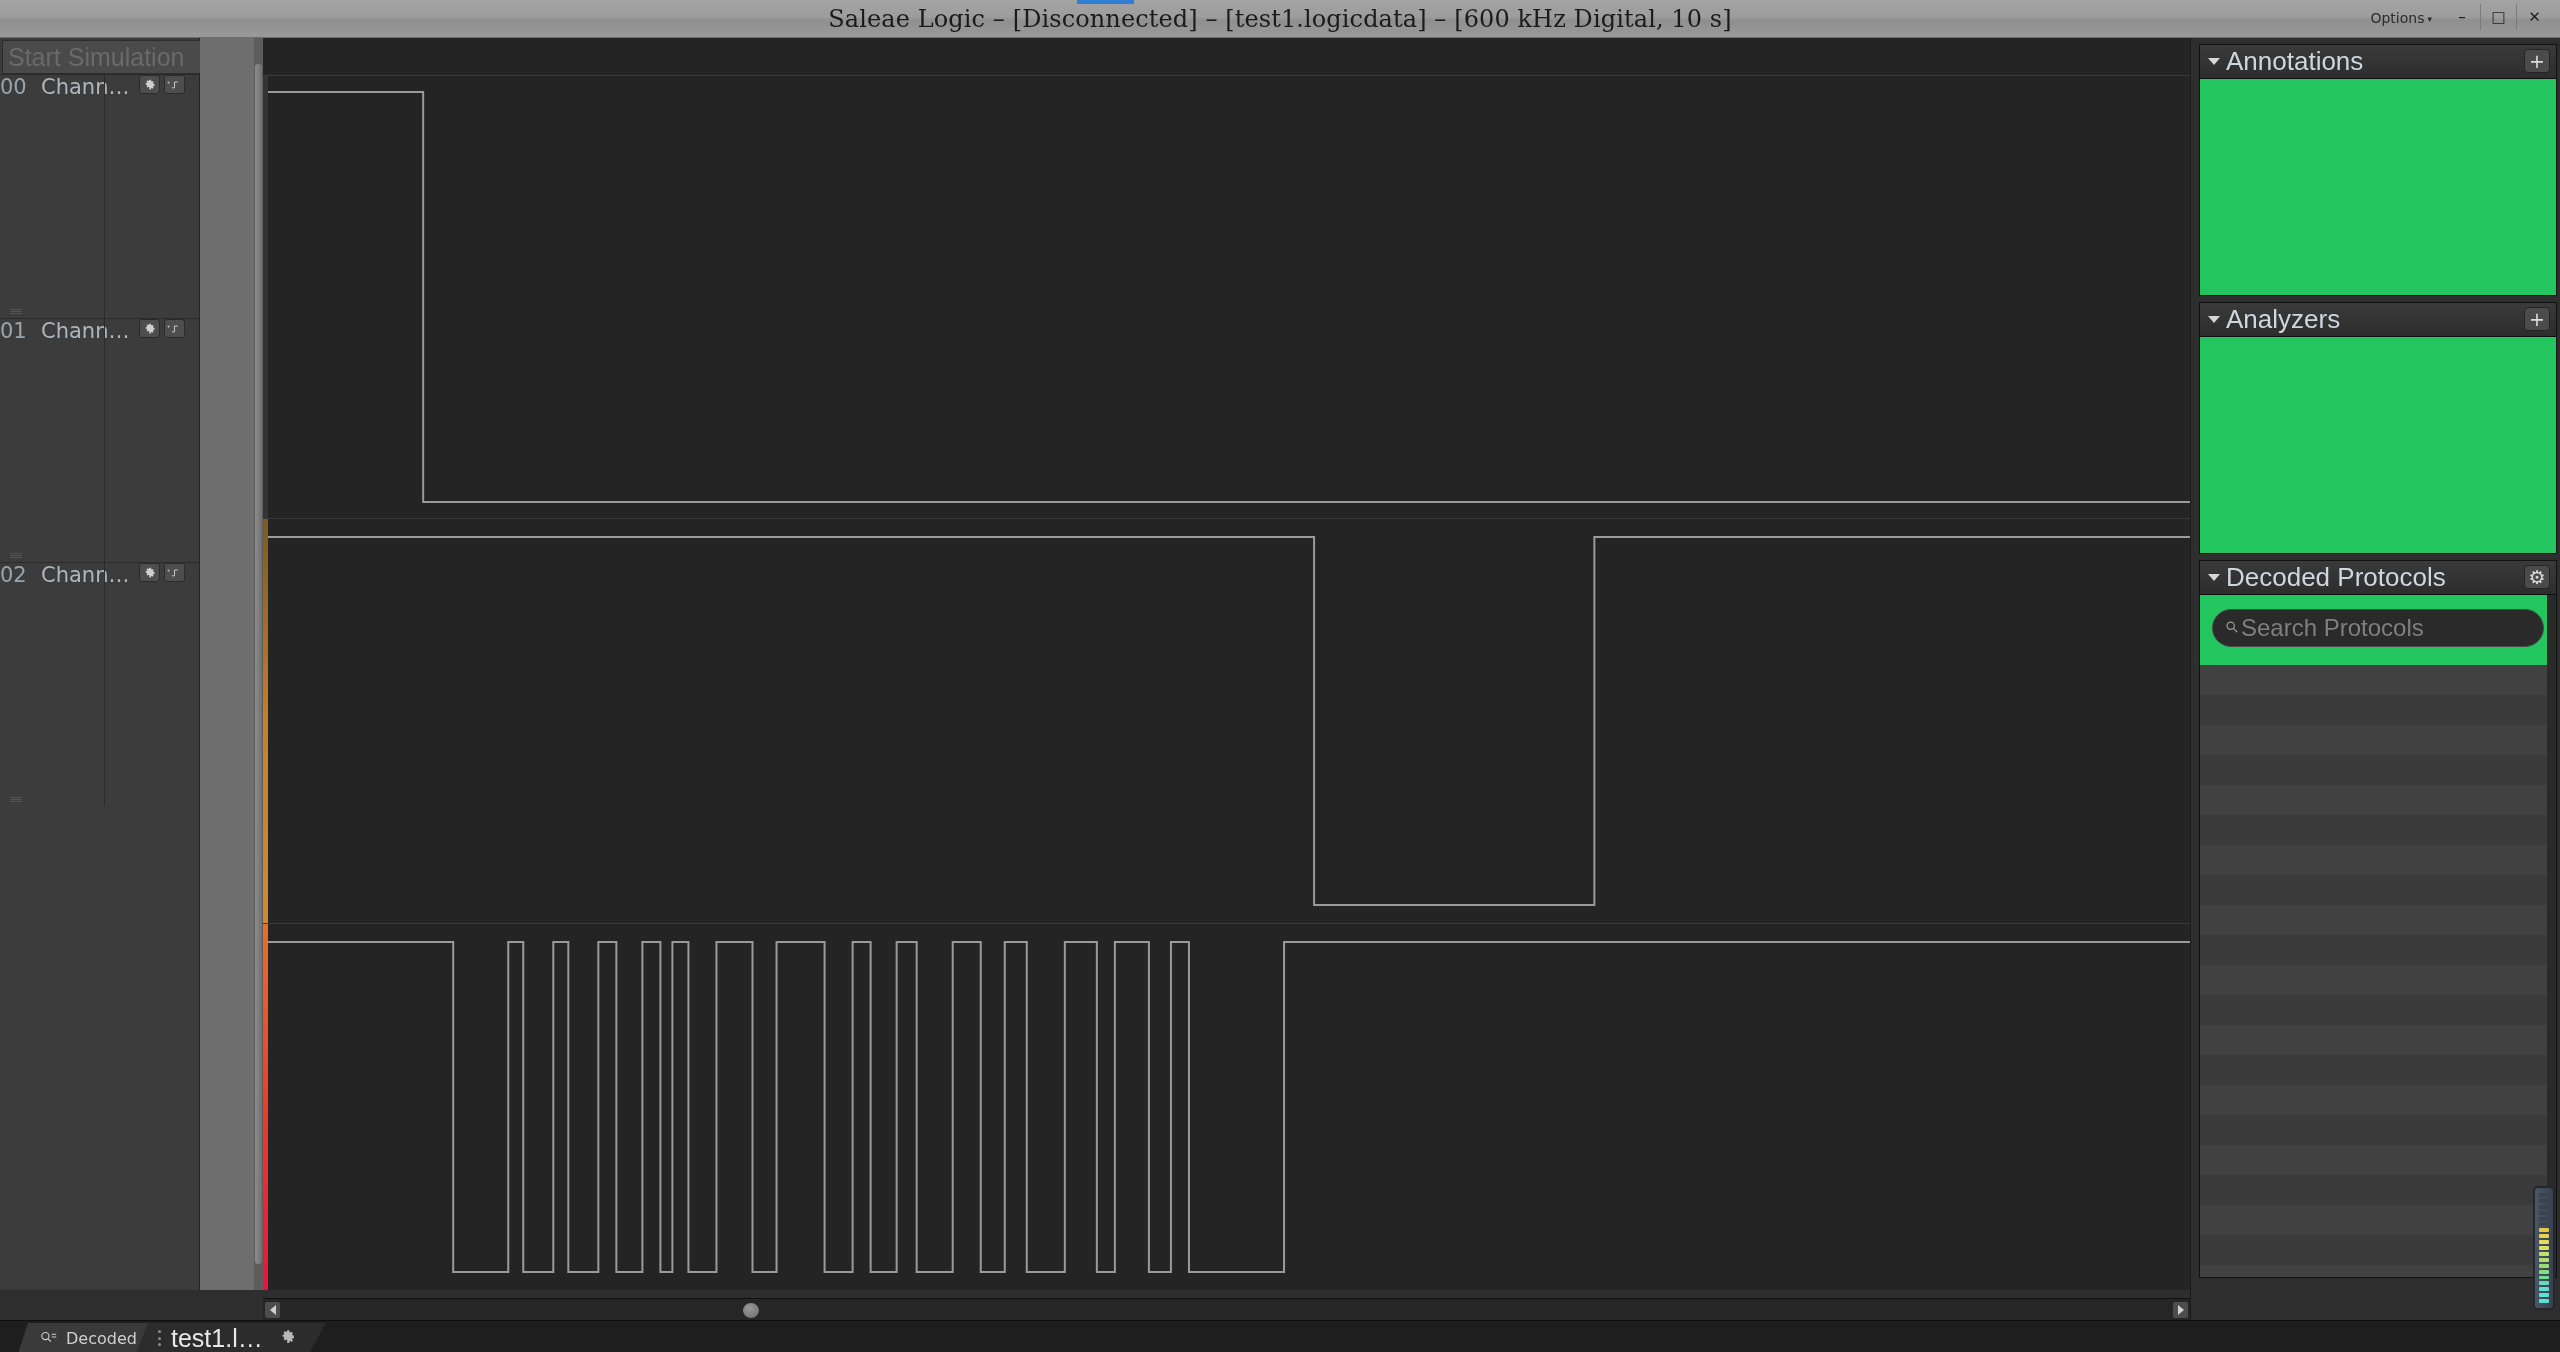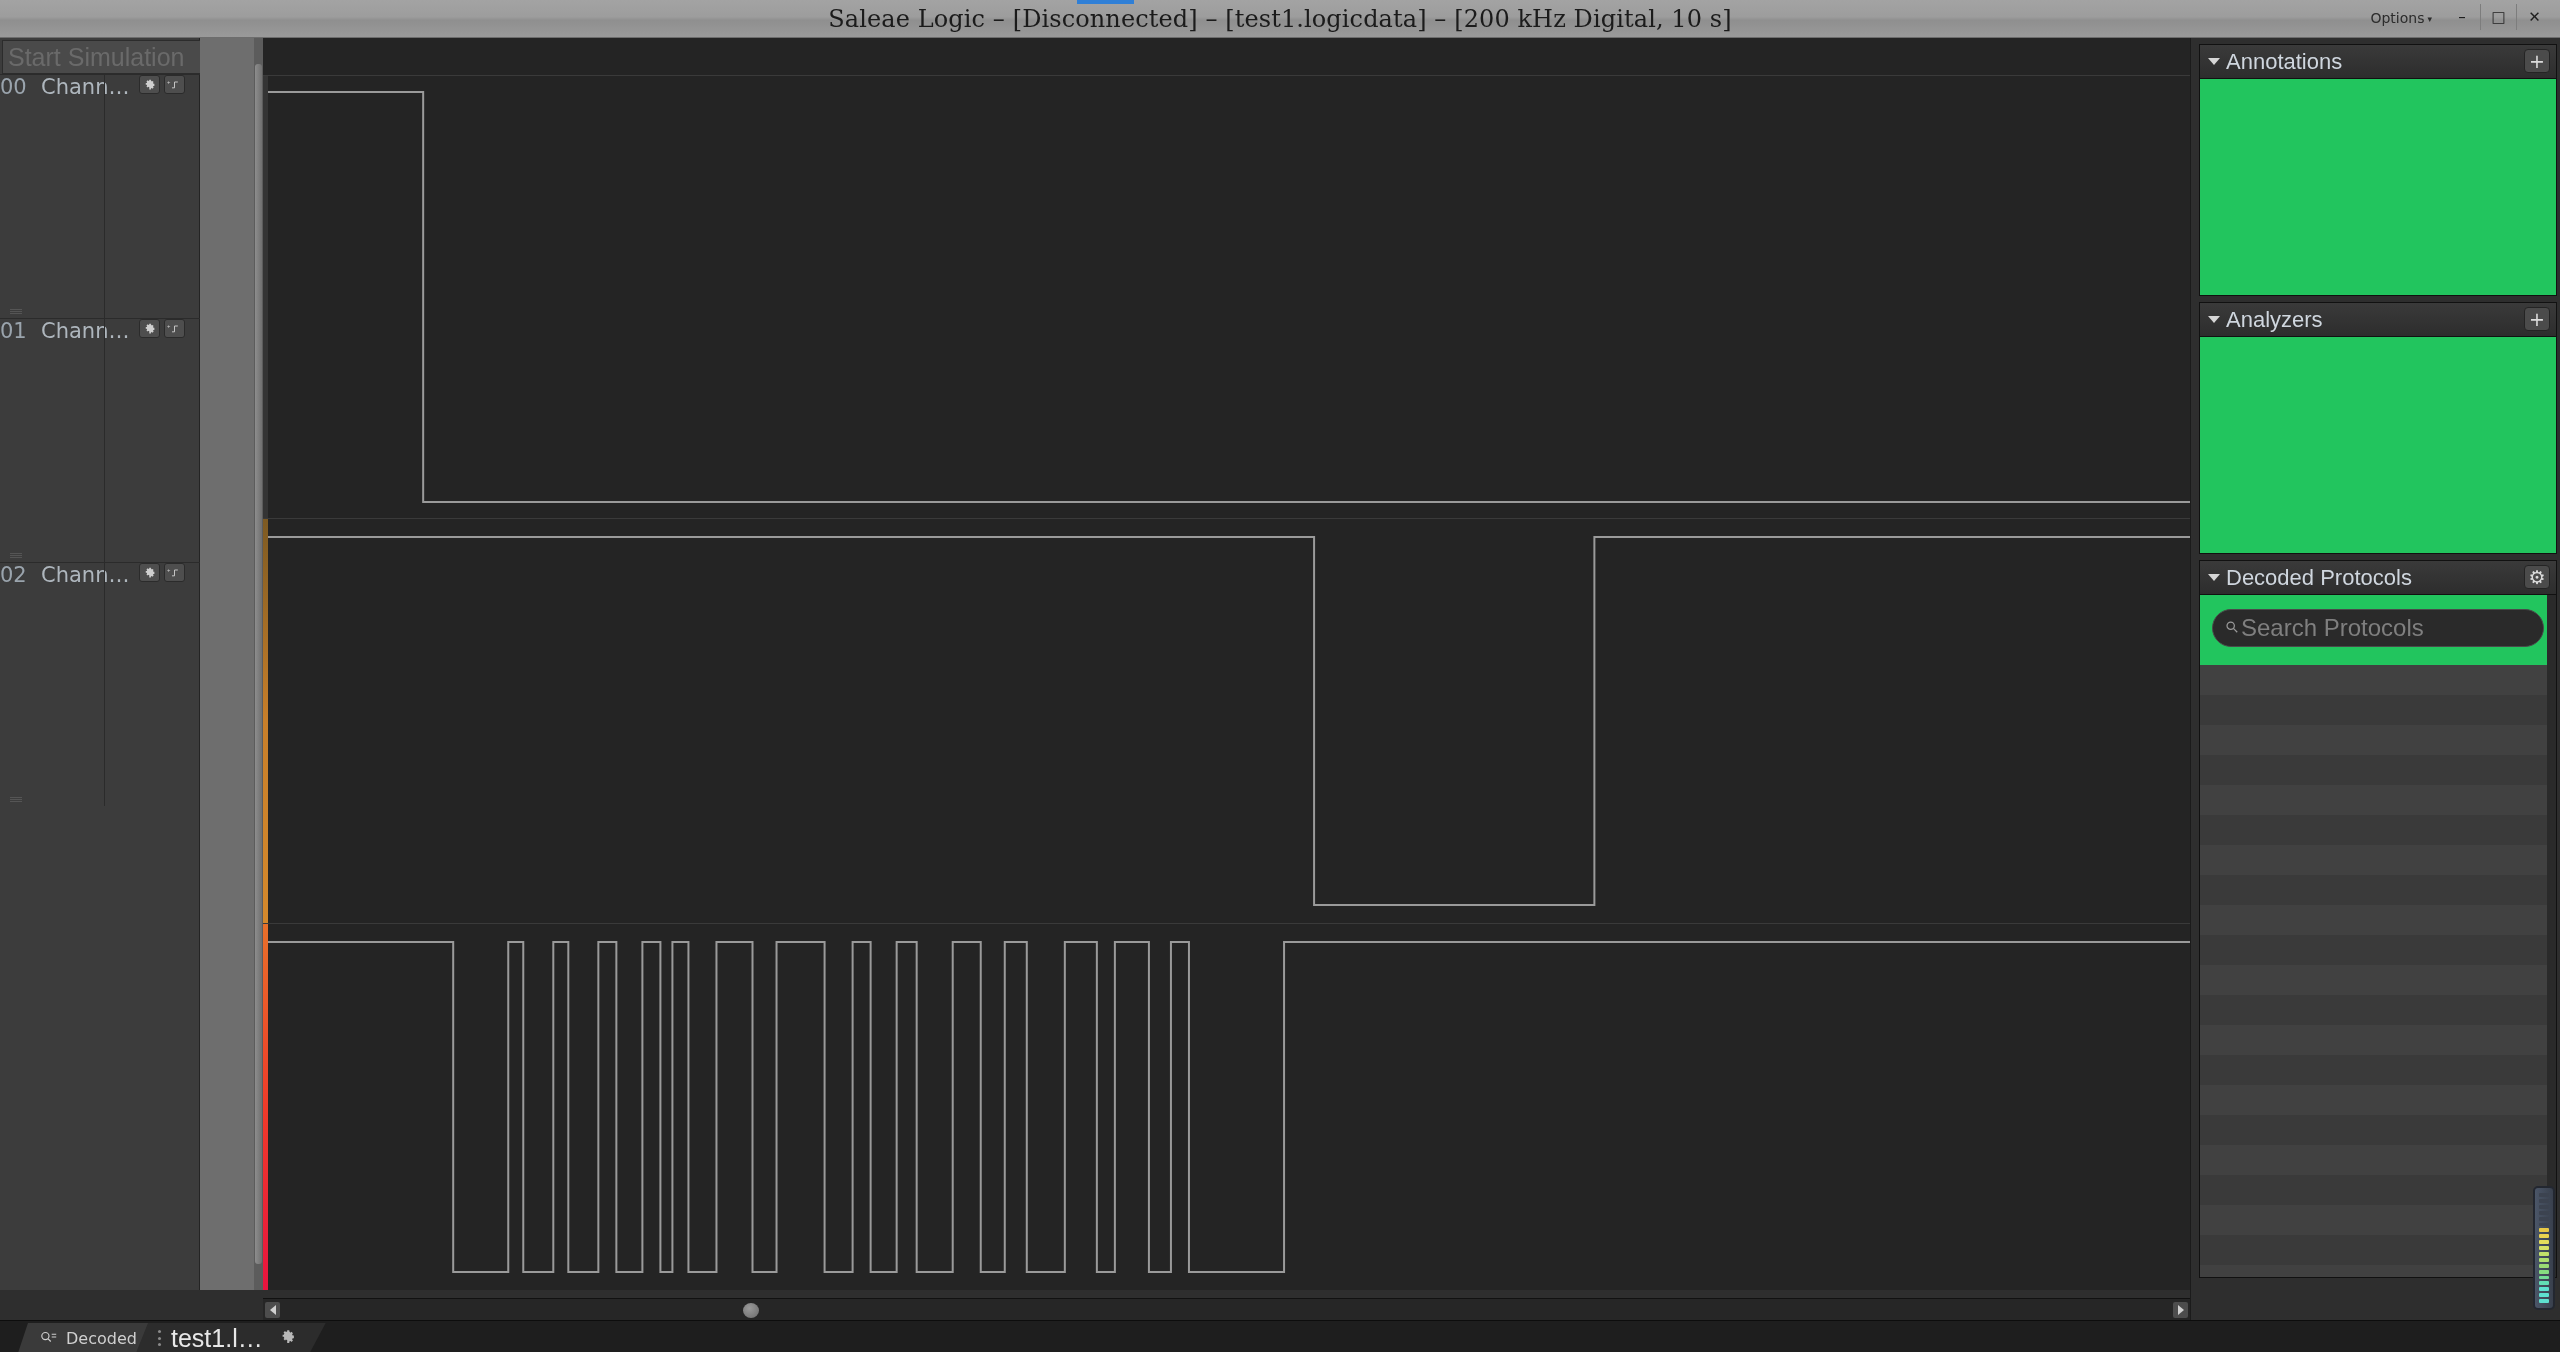--- a/index.html
+++ b/index.html
@@ -145,21 +145,21 @@
     background: #2e2e2e; border-left: 1px solid #1b1b1b;
   }
   .rp-inner { position:absolute; left: 8px; top: 6px; right: 3px; bottom: 0; }
   .panel-sect { position: absolute; left: 0; right: 0; background: #1f1f1f; border: 1px solid #111; }
   .panel-head {
     position: relative; height: 34px; background: linear-gradient(to bottom,#3a3a3a,#2d2d2d);
     border-bottom: 1px solid #111; display: flex; align-items: center; padding-left: 8px;
   }
   .panel-caret { width: 0; height: 0; border-left: 6px solid transparent; border-right: 6px solid transparent;
                  border-top: 7px solid #d6d6d6; margin-right: 6px; }
-  .panel-title { font-size: 22px; color: #cfd6de; font-family: "Liberation Sans", sans-serif; }
+  .panel-title { font-size: 26px; color: #cfd6de; font-family: "Liberation Sans", sans-serif; }
   .panel-btn {
     position: absolute; right: 6px; top: 4px; width: 26px; height: 24px;
     background: #4b4b4b; border: 1px solid #242424; border-radius: 4px;
     display: flex; align-items: center; justify-content: center;
     color: #dcdcdc; font-size: 19px; line-height: 1;
   }
   .panel-body { position: absolute; left: 0; right: 0; top: 34px; bottom: 0; background: #22c55e; }
 
   .search-wrap { position: absolute; left: 12px; top: 14px; right: 12px; height: 38px; }
   .search-box {
@@ -209,21 +209,21 @@
   .tab-grip span { width: 3px; height: 3px; background: #8a8a8a; border-radius: 50%; }
   .tab-gear { margin-left: 16px; }
 </style>
 </head>
 <body>
 
 <div id="app">
 
   <div class="titlebar">
     <div class="titlebar-accent"></div>
-    <div class="titlebar-title">Saleae Logic – [Disconnected] – [test1.logicdata] – [200 kHz Digital, 10 s]</div>
+    <div class="titlebar-title">Saleae Logic – [Disconnected] – [test1.logicdata] – [600 kHz Digital, 10 s]</div>
     <div class="win-options">
       <span>Options</span><span class="caret">▾</span>
     </div>
     <div class="win-btns">
       <div class="win-btn">–</div>
       <div class="win-btn sep">□</div>
       <div class="win-btn sep">✕</div>
     </div>
   </div>
 

